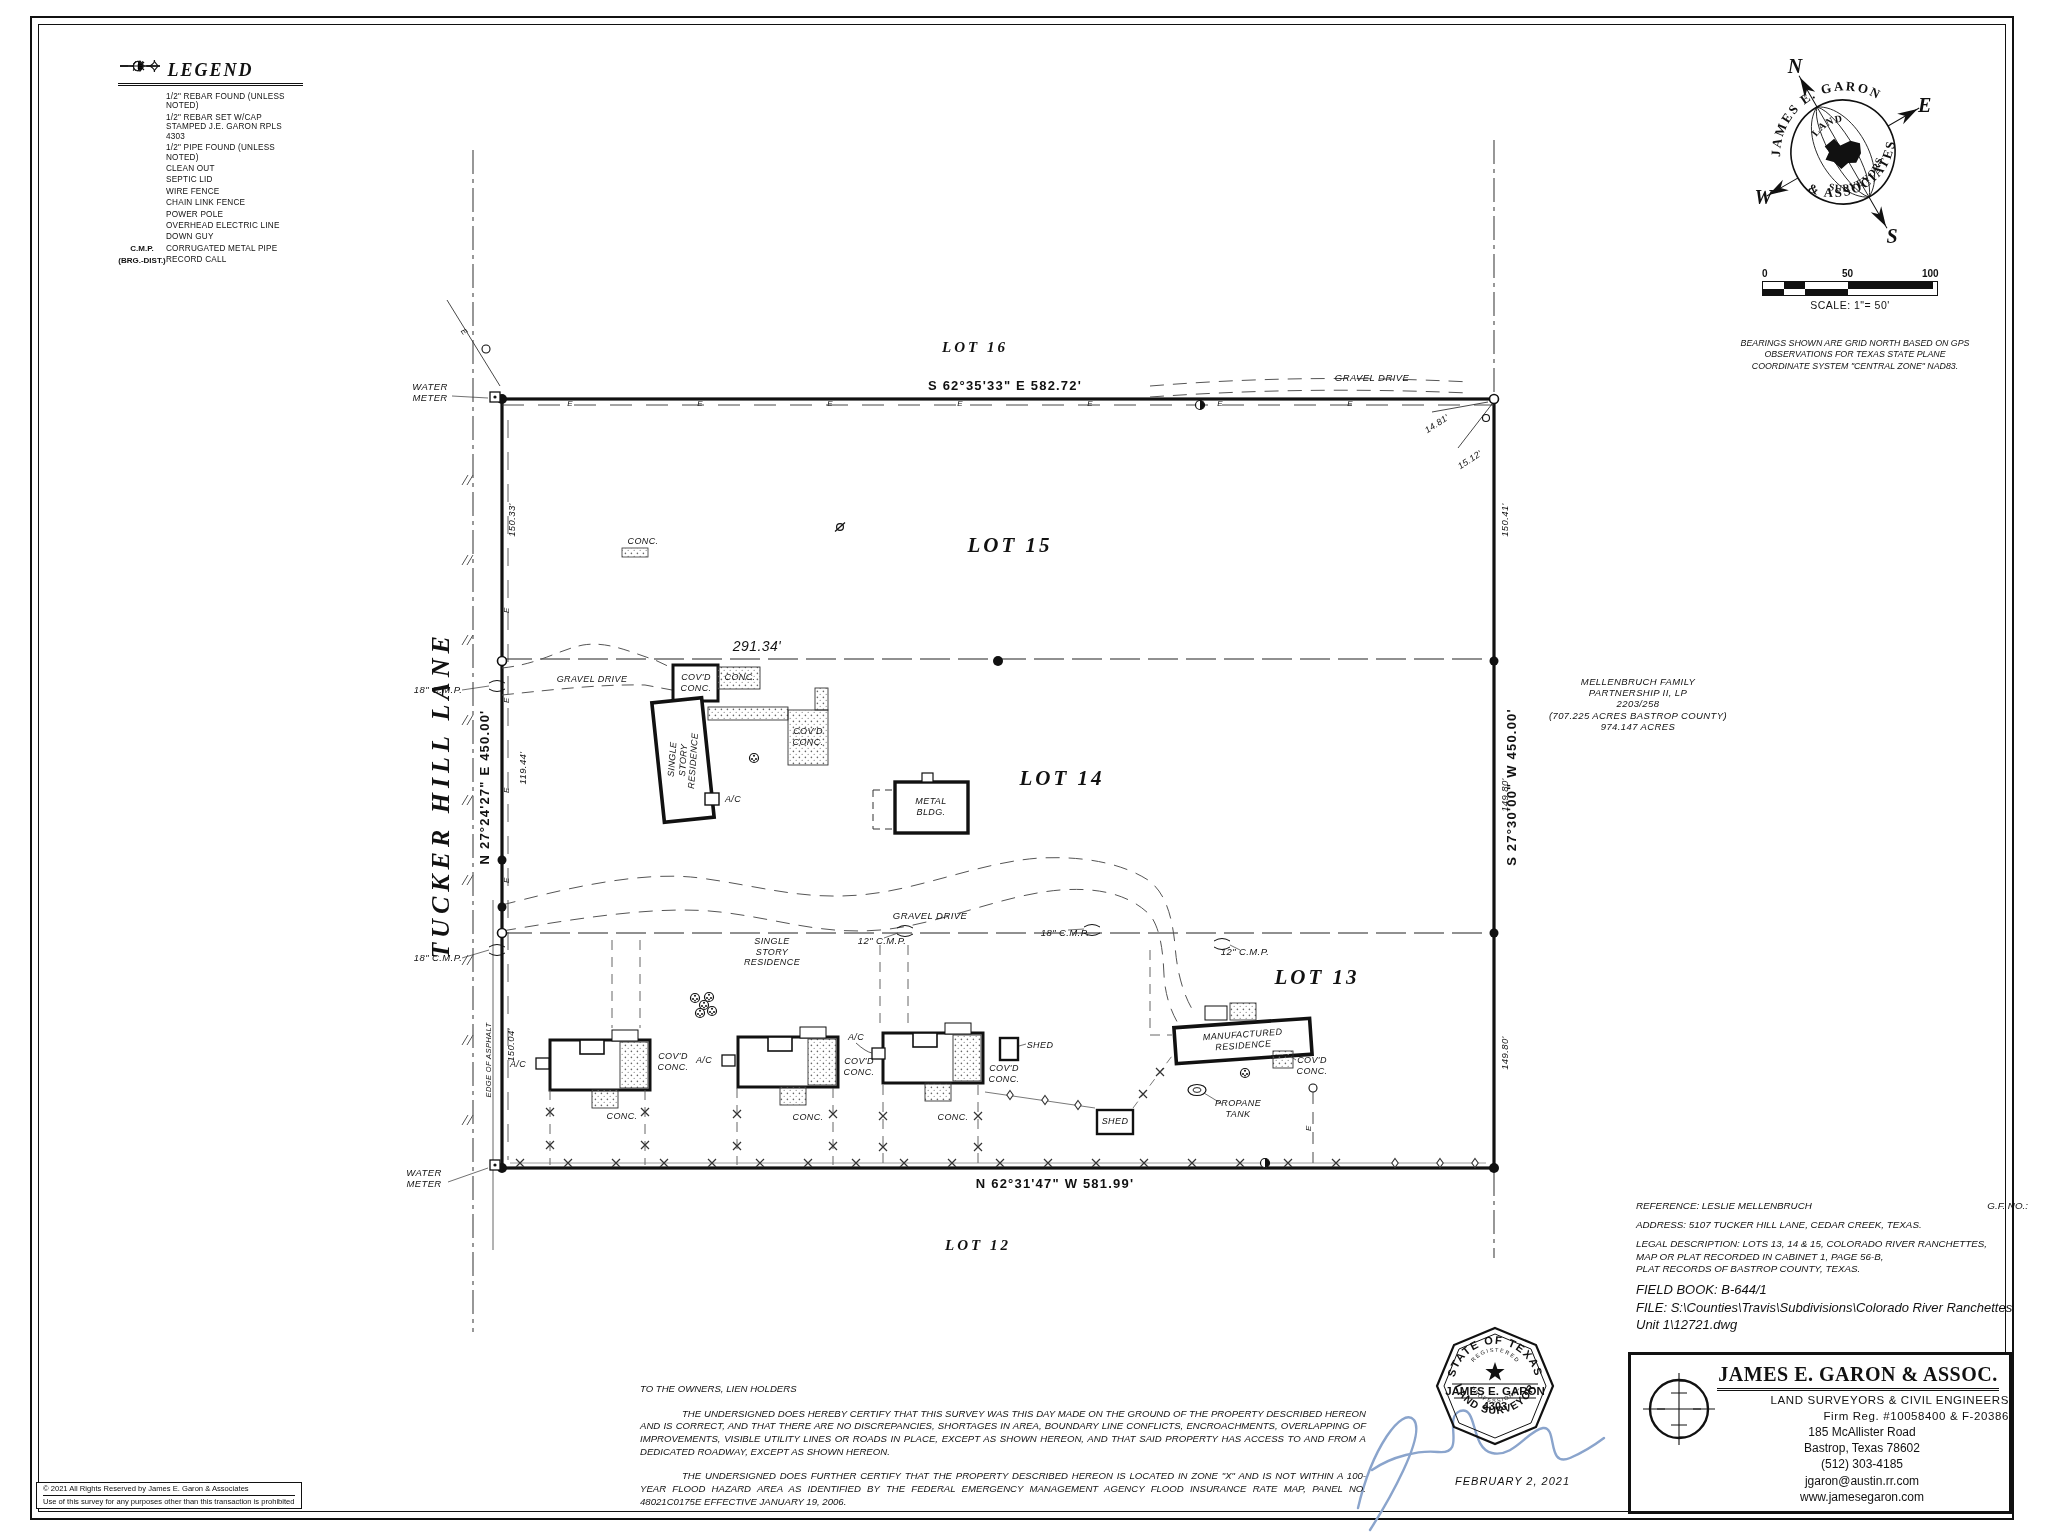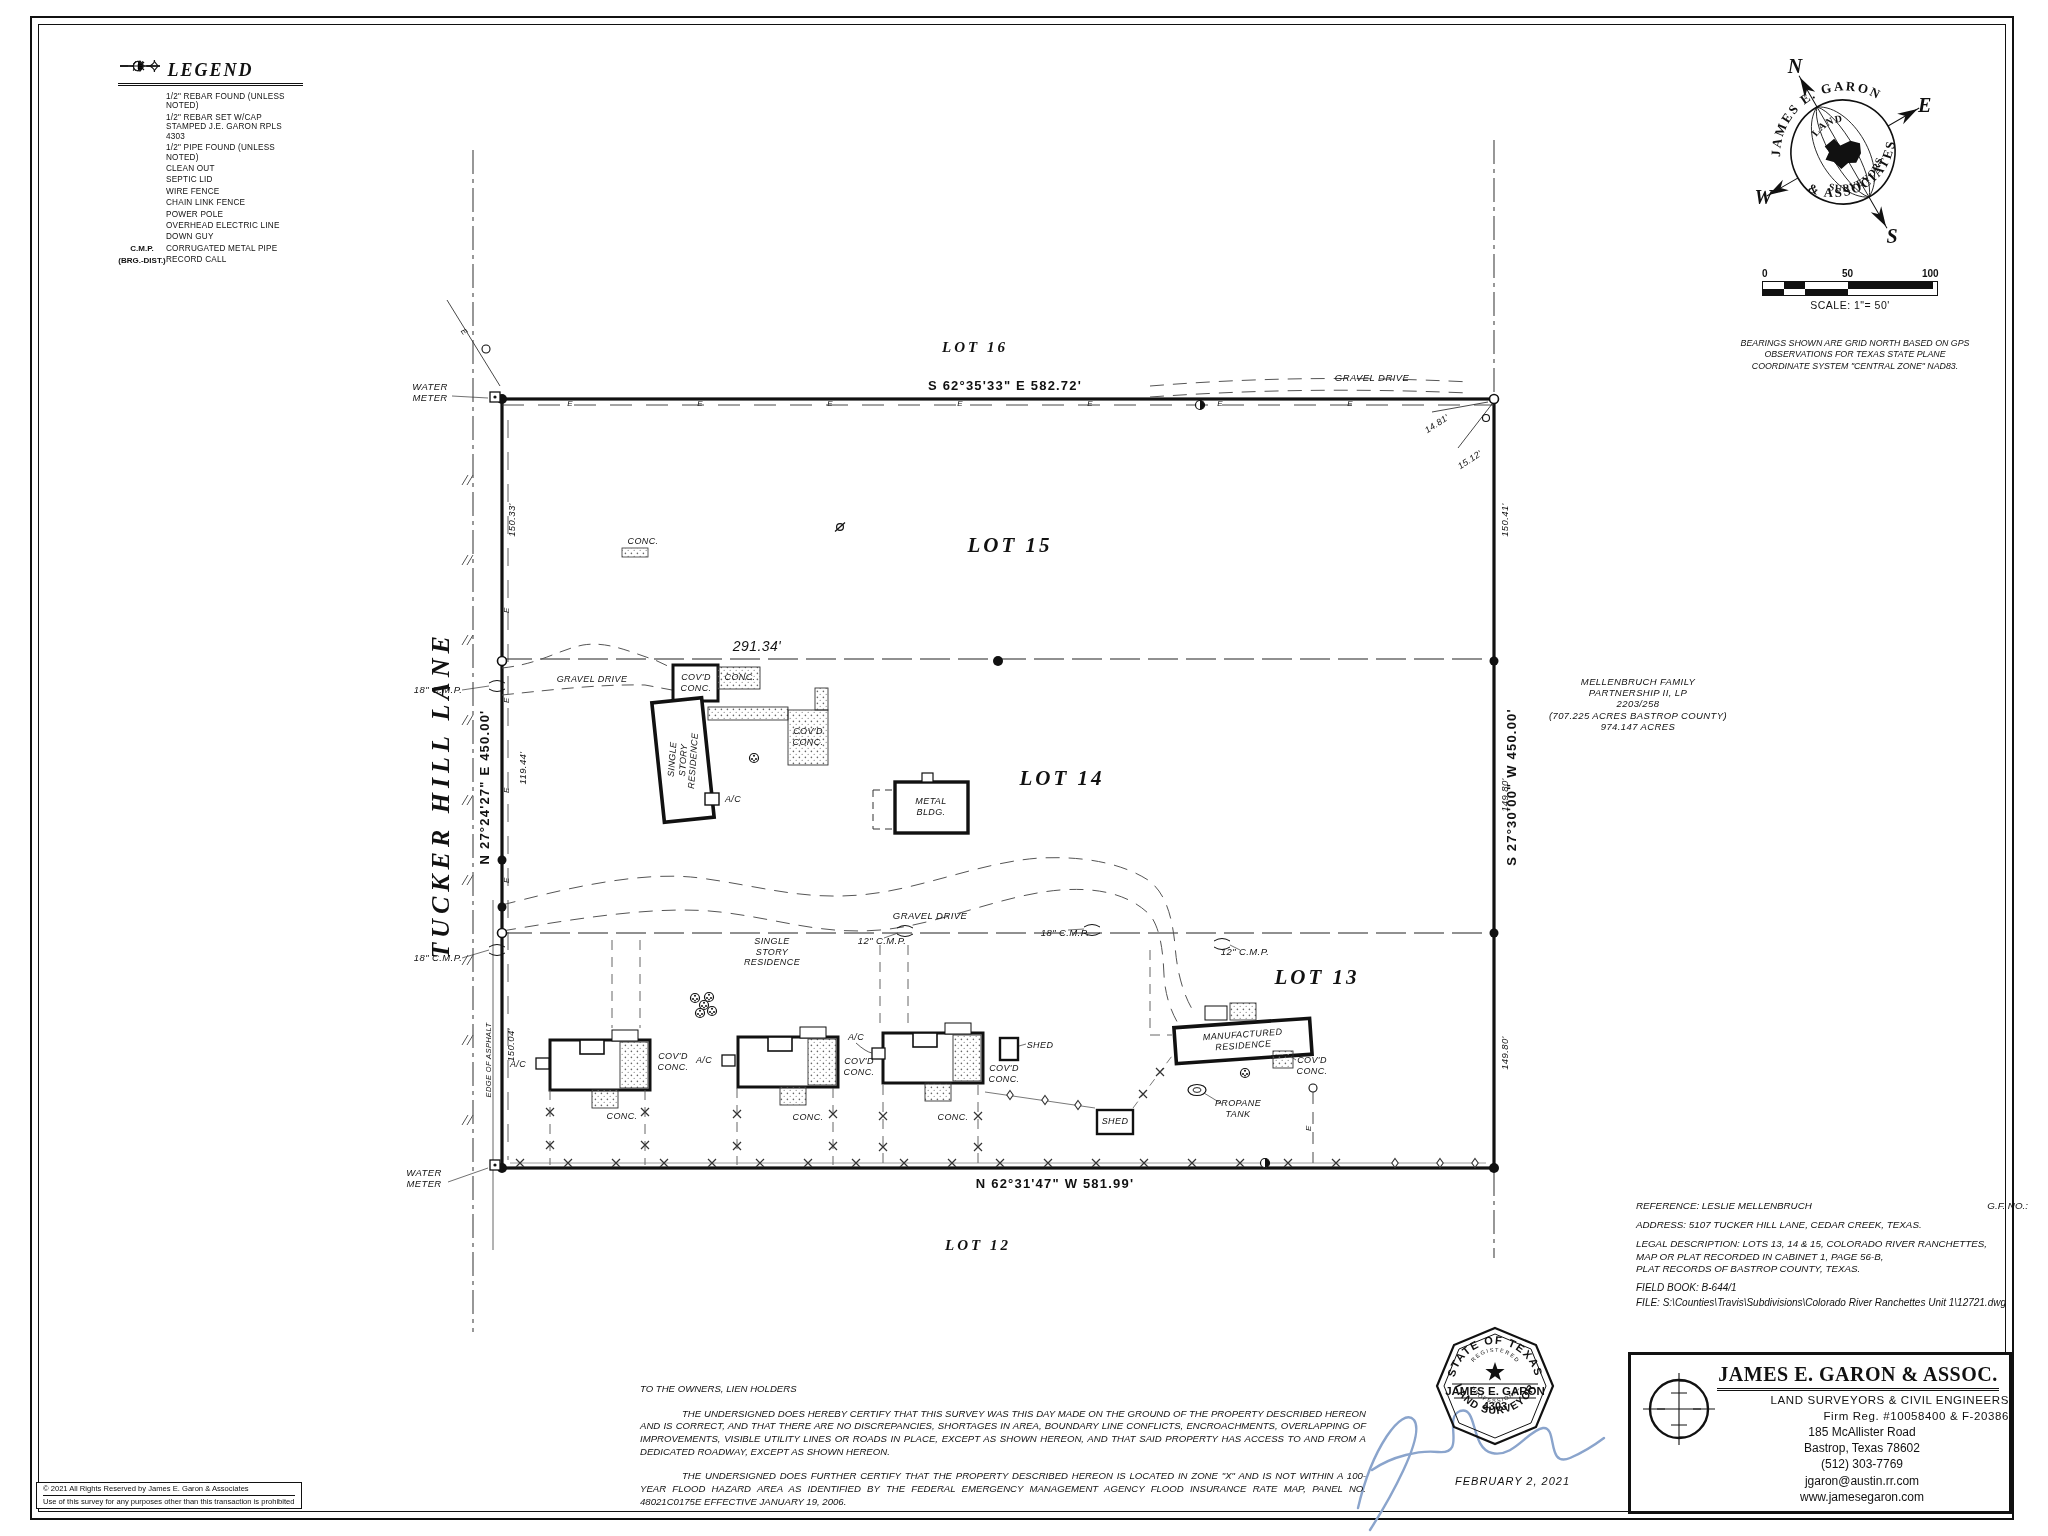--- a/index.html
+++ b/index.html
@@ -28,21 +28,21 @@
   #bar{height:13px;border:1px solid #111;display:flex;margin-top:1px;}
   #bar .c{display:flex;flex-direction:column;height:100%;}
   #bar .c div{flex:1;}
   #scale-label{text-align:center;font:10.5px "Liberation Sans",sans-serif;margin-top:3px;letter-spacing:.5px;}
   #bearing-note{position:absolute;left:1735px;top:338px;width:240px;font:italic 8.8px "Liberation Sans",sans-serif;
                 text-align:center;line-height:1.3;}
   
   #notes{position:absolute;left:1636px;top:1200px;width:392px;font:italic 9.8px "Liberation Sans",sans-serif;line-height:1.25;}
   #notes .blk{margin-bottom:7px;white-space:pre-line;}
   #notes .ref-row{display:flex;justify-content:space-between;margin-bottom:7px;}
-  #notes .small{font-size:10px;margin-bottom:2px;}
+  #notes .small{font-size:13px;margin-bottom:2px;}
   
   #cert{position:absolute;left:640px;top:1352px;width:726px;font:italic 9.6px "Liberation Sans",sans-serif;line-height:1.32;margin-top:31px;}
   #cert .sal{margin-bottom:12px;}
   #cert p{margin:0 0 12px 0;text-align:justify;text-indent:42px;}
   
   #firmbox{position:absolute;left:1628px;top:1352px;width:378px;height:156px;border:3px solid #111;background:#fff;}
   #firm-title{font:700 20px "Liberation Serif",serif;text-align:center;margin:8px 10px 2px 86px;
               border-bottom:3px double #111;padding-bottom:2px;letter-spacing:.5px;white-space:nowrap;}
   .firmline{text-align:center;margin-left:84px;font:12px "Liberation Sans",sans-serif;line-height:1.35;}
   .firmline.first{text-align:right;padding-left:2px;font-size:11.5px;letter-spacing:.6px;}
@@ -580,21 +580,21 @@
     <svg id="firm-logo" width="76" height="80">
       <circle cx="38" cy="40" r="29" fill="#fff" stroke="#111" stroke-width="2.4"></circle>
       <path d="M38,4 V76 M2,40 H74" stroke="#111" stroke-width="1.1"></path>
       <path d="M30,24 h16 M24,40 h-8 M60,40 h-8 M30,56 h16 M38,12 h8 M38,68 h8" stroke="#111" stroke-width="1"></path>
     </svg>
     <div id="firm-title">JAMES E. GARON &amp; ASSOC.</div>
     <div class="firmline first">LAND SURVEYORS &amp; CIVIL ENGINEERS</div>
     <div class="firmline first">Firm Reg. #10058400 &amp; F-20386</div>
     <div class="firmline">185 McAllister Road</div>
     <div class="firmline">Bastrop, Texas 78602</div>
-    <div class="firmline">(512) 303-7769</div>
+    <div class="firmline">(512) 303-4185</div>
     <div class="firmline">jgaron@austin.rr.com</div>
     <div class="firmline">www.jamesegaron.com</div>
   </div>
 
   <div id="copyright">
     <div>© 2021 All Rights Reserved by James E. Garon &amp; Associates</div>
     <div>Use of this survey for any purposes other than this transaction is prohibited</div>
   </div>
 </div>
 

